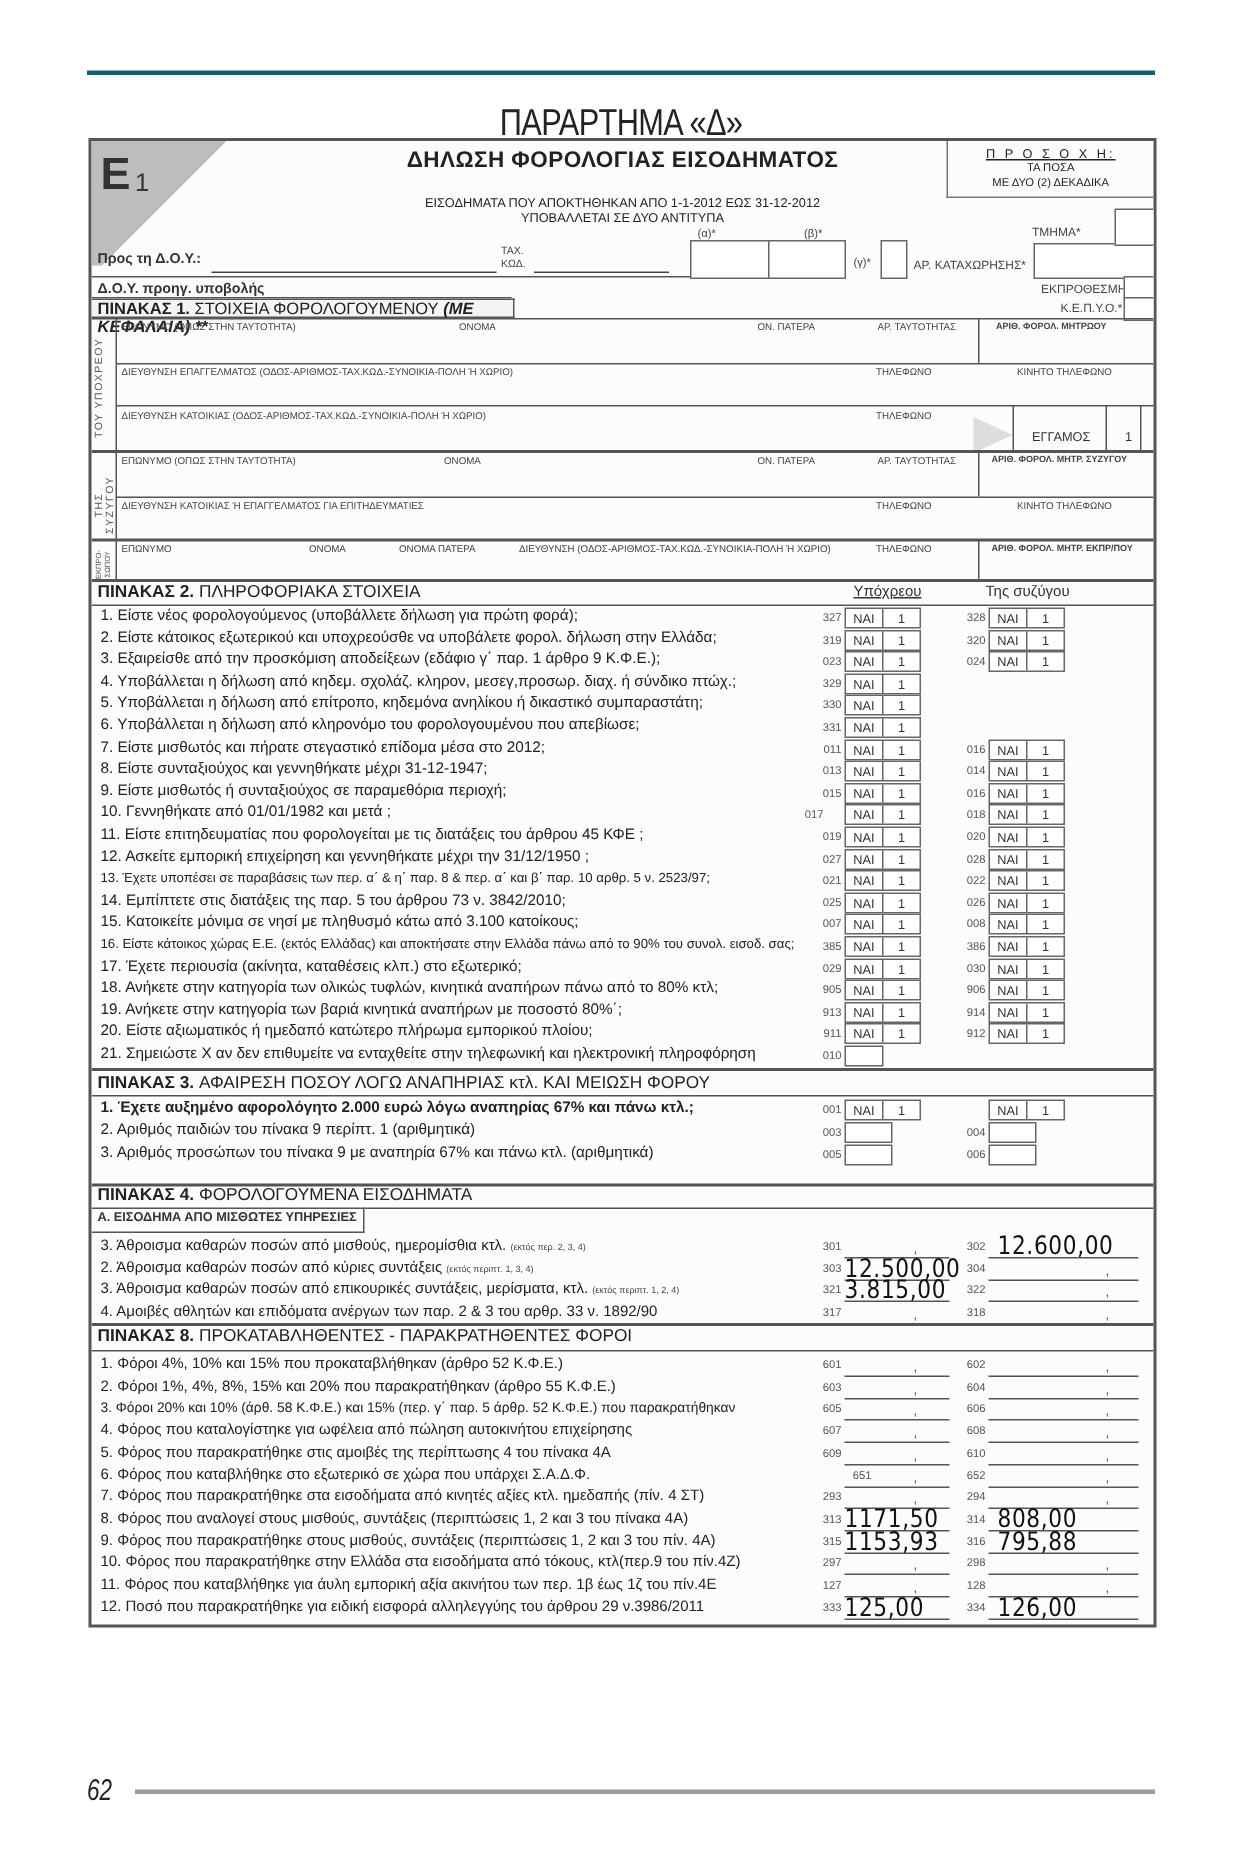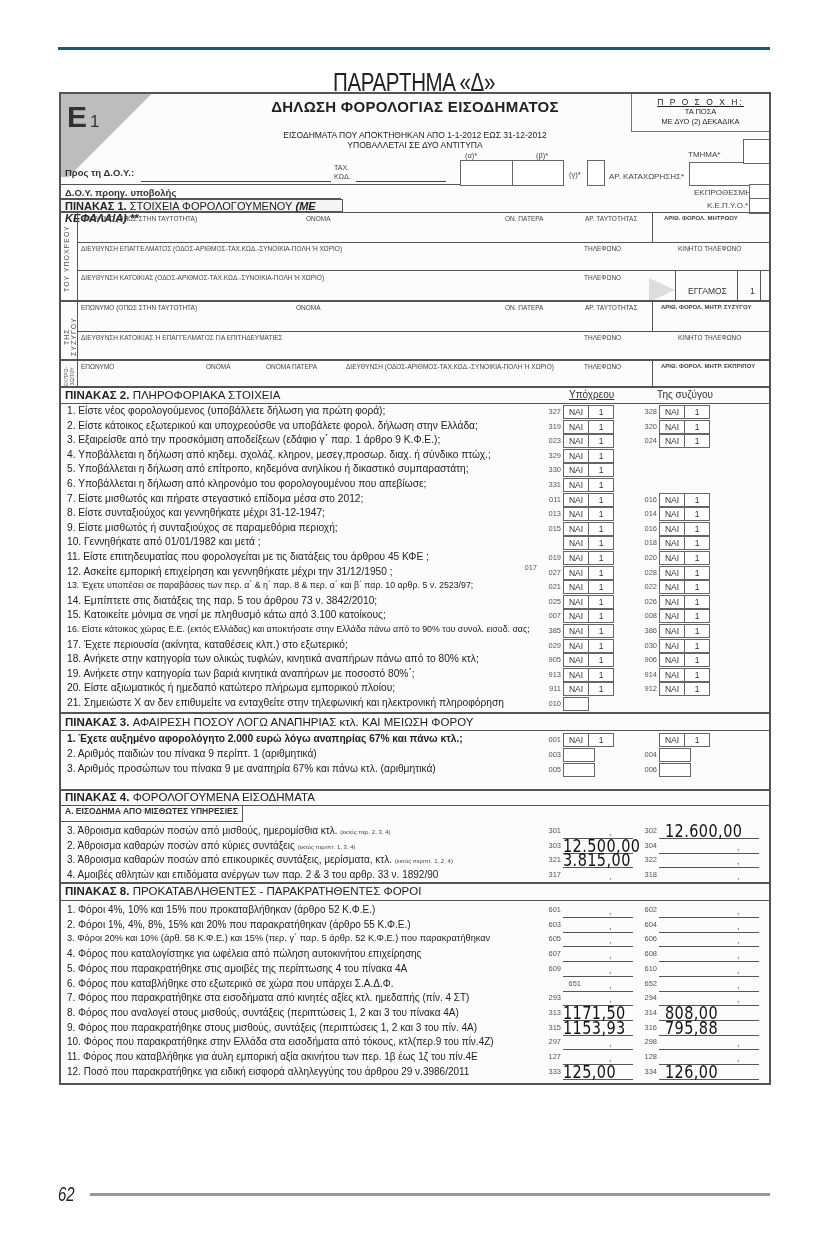--- a/index.html
+++ b/index.html
@@ -239,21 +239,21 @@
       <div class="yes" style="left:502px;top:427.8px;">
         <span class="n">ΝΑΙ</span>
         <span class="v">1</span>
       </div>
       <div class="code" style="left:576px;top:429.8px;">016</div>
       <div class="yes" style="left:598px;top:427.8px;">
         <span class="n">ΝΑΙ</span>
         <span class="v">1</span>
       </div>
       <div class="q" style="top:442.4px;font-size:10.2px;">10. Γεννηθήκατε από 01/01/1982 και μετά ;</div>
-      <div class="code" style="left:456px;top:444.4px;margin-top:25px;">017</div>
+      <div class="code" style="left:468px;top:444.4px;">017</div>
       <div class="yes" style="left:502px;top:442.4px;">
         <span class="n">ΝΑΙ</span>
         <span class="v">1</span>
       </div>
       <div class="code" style="left:576px;top:444.4px;">018</div>
       <div class="yes" style="left:598px;top:442.4px;">
         <span class="n">ΝΑΙ</span>
         <span class="v">1</span>
       </div>
       <div class="q" style="top:457px;font-size:10.2px;">11. Είστε επιτηδευματίας που φορολογείται με τις διατάξεις του άρθρου 45 ΚΦΕ ;</div>

